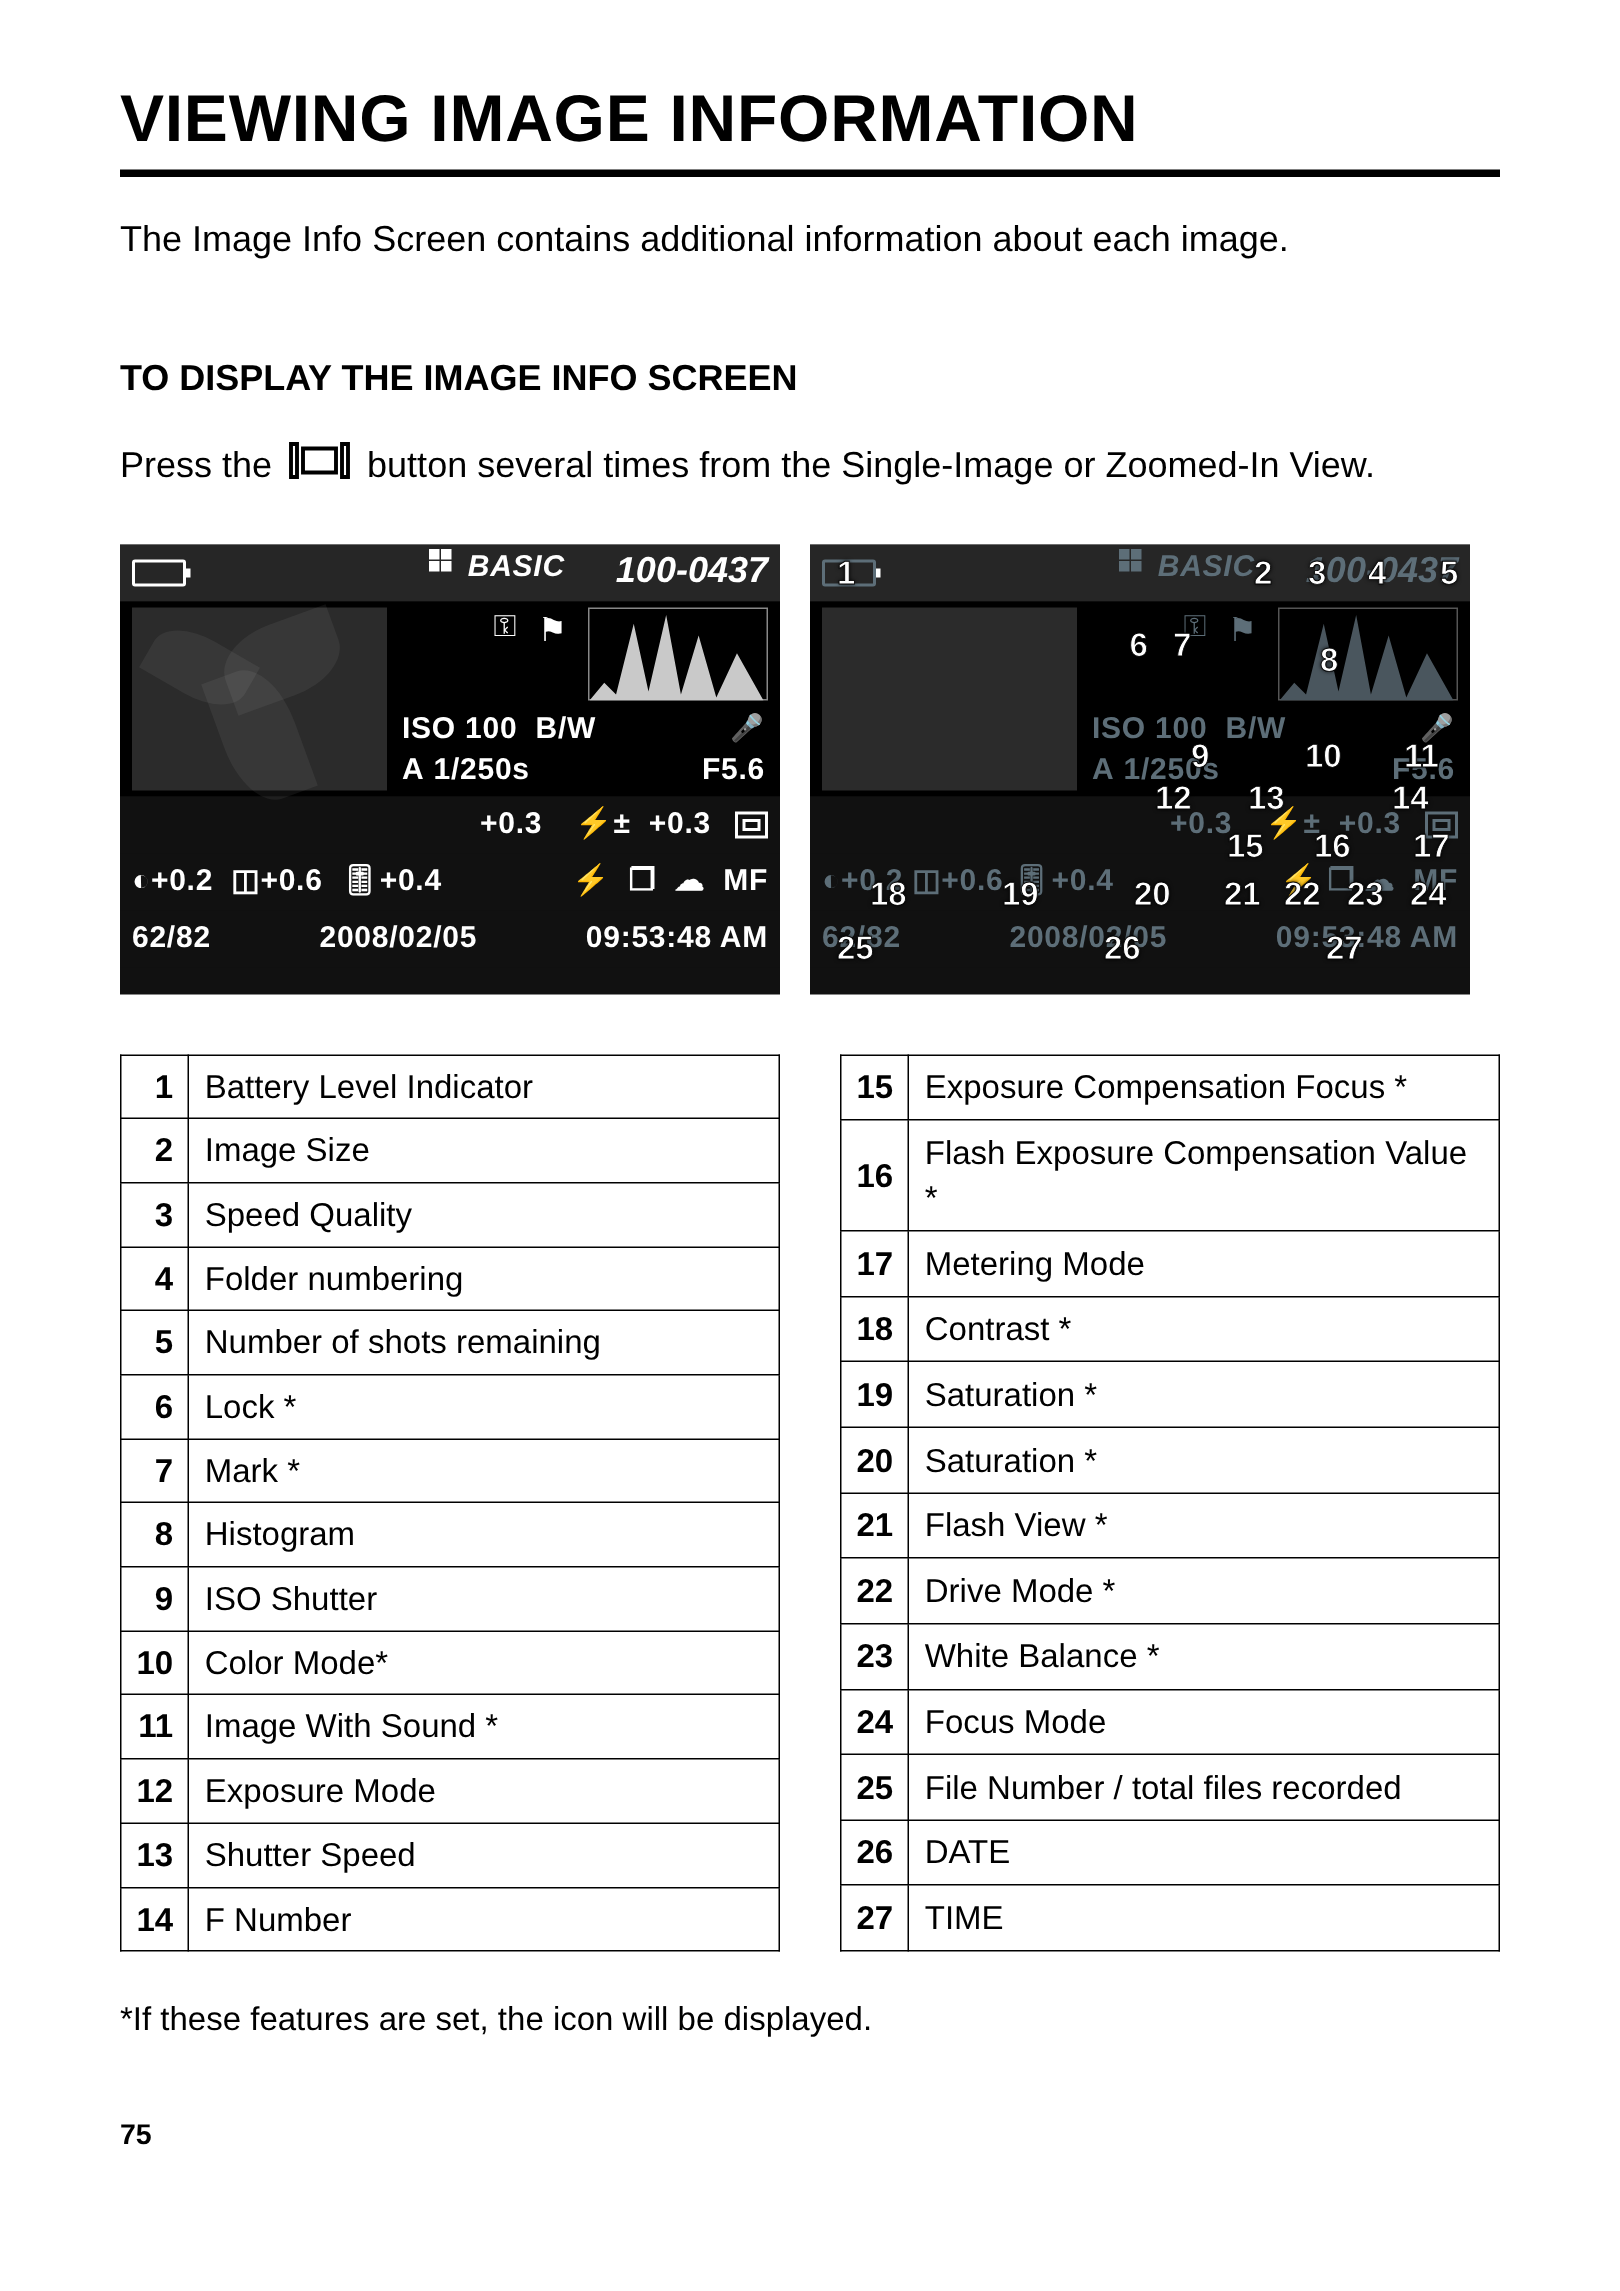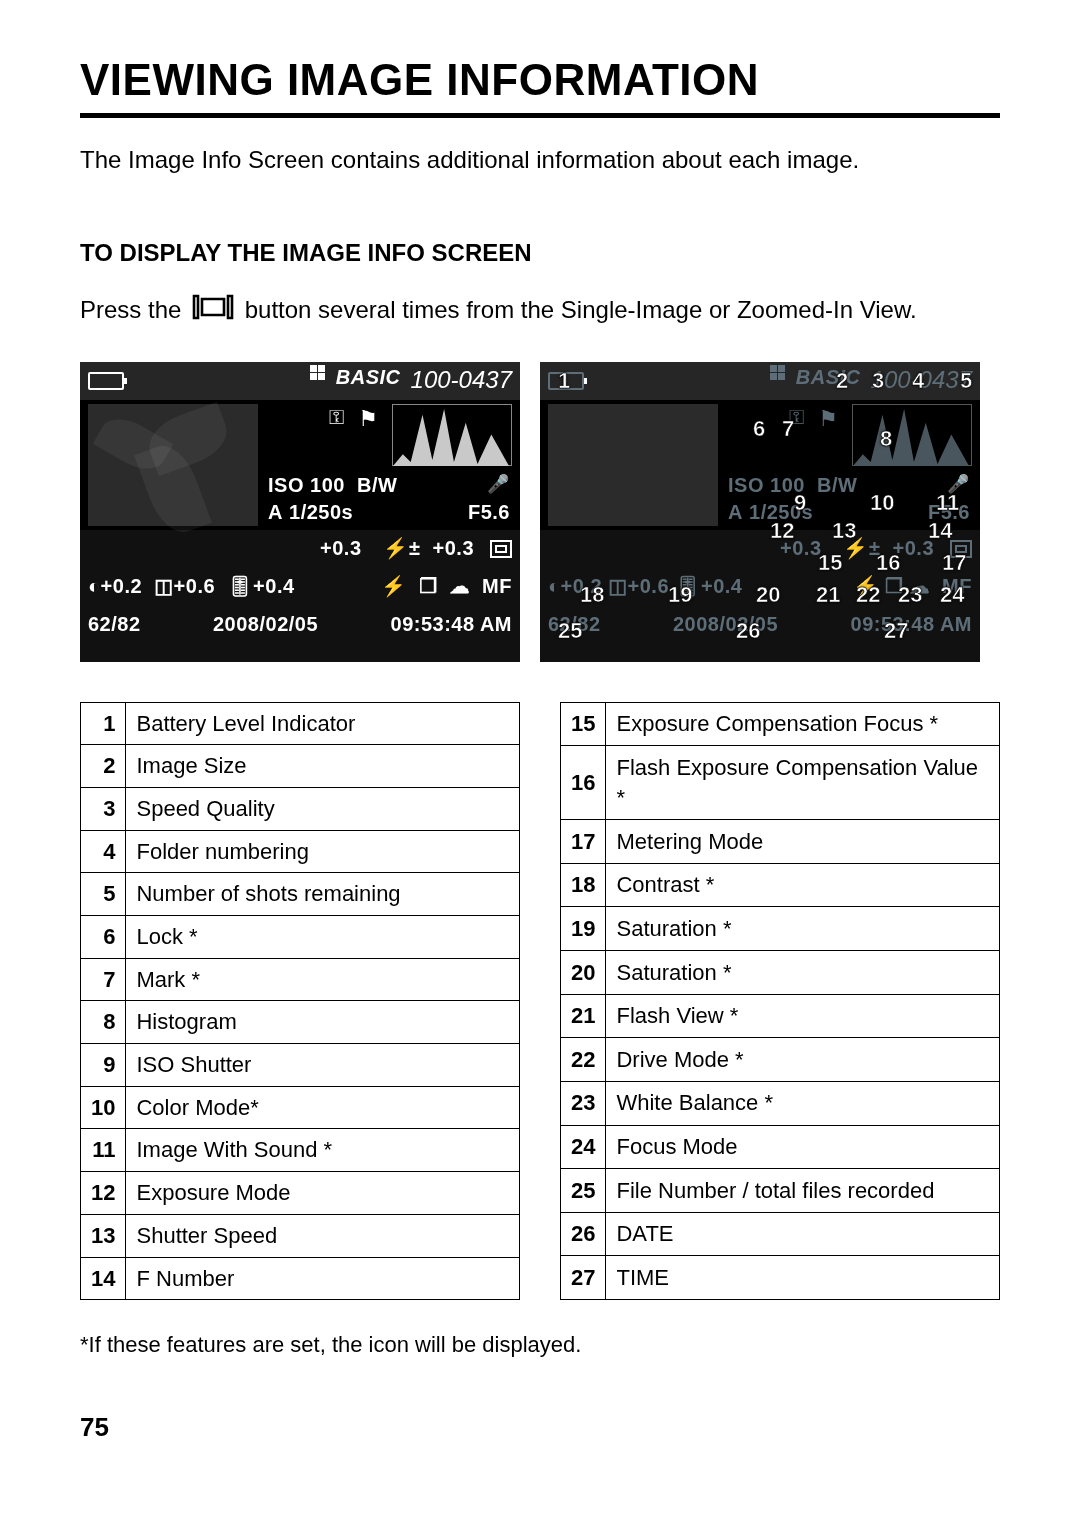--- a/index.html
+++ b/index.html
@@ -57,21 +57,21 @@
   }
   .row { display:flex; align-items:center; height:38px; padding:0 8px; }
   .top { background:#262626; justify-content:space-between; }
   .battery-icon { display:inline-block; width:36px; height:18px; border:2px solid #fff; border-radius:2px; position:relative; }
   .battery-icon::after { content:""; position:absolute; right:-5px; top:4px; width:3px; height:6px; background:#fff; }
   .battery-icon .fill { background:#fff; height:100%; width:25%; }
   .top-right { display:flex; gap:10px; font-weight:bold; font-style:italic; }
   .sizebox { width:16px; height:16px; }
   .sizebox span { display:block; width:7px; height:7px; background:#fff; float:left; margin:0.5px; }
   .txt { font-size:20px; letter-spacing:0.5px; }
-  .big { font-size:24px; font-weight:normal; }
+  .big { font-size:24px; font-weight:bold;margin-left:24px; }
   .mid { background:#000; display:flex; align-items:stretch; height:130px; padding:4px 8px; gap:8px; }
   .thumb { width:170px; height:100%; background:#2b2b2b; position:relative; }
   .thumb .petal {
     position:absolute; background:rgba(255,255,255,0.06);
     border-radius:50% 0 50% 0; transform:rotate(30deg);
   }
   .midr { flex:1; display:flex; flex-direction:column; justify-content:space-between; }
   .midr-top { display:flex; justify-content:flex-end; gap:14px; align-items:flex-start; }
   .key-icon { font-size:20px; }
   .flag-icon { font-size:22px; }
@@ -103,21 +103,21 @@
   .tables {
     display:flex;
     gap:40px;
     margin-bottom: 30px;
     font-size:22px;
   }
   table { border-collapse: collapse; width: 440px; }
   td { border:1px solid #000; padding:6px 10px; vertical-align:middle; }
   td.n { width:44px; text-align:right; font-weight:900; border-right:1px solid #000; }
   .note { font-size:22px; margin-bottom:50px; }
-  .pagenum { font-size:26px; font-weight:900; }
+  .pagenum { font-size:19px; font-weight:900; }
 </style>
 </head>
 <body>
 
 <h1>VIEWING IMAGE INFORMATION</h1>
 
 <p class="intro">The Image Info Screen contains additional information about each image.</p>
 
 <p class="sub">TO DISPLAY THE IMAGE INFO SCREEN</p>
 

